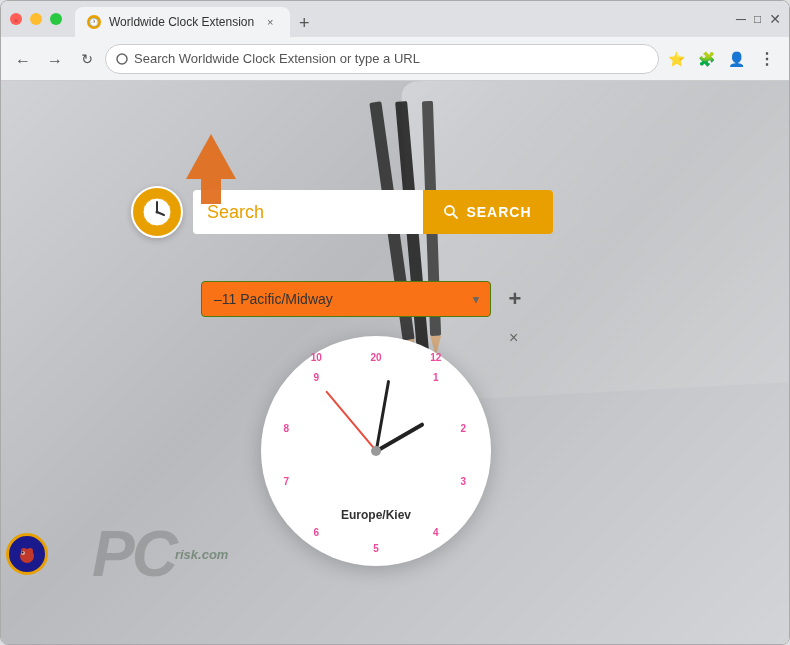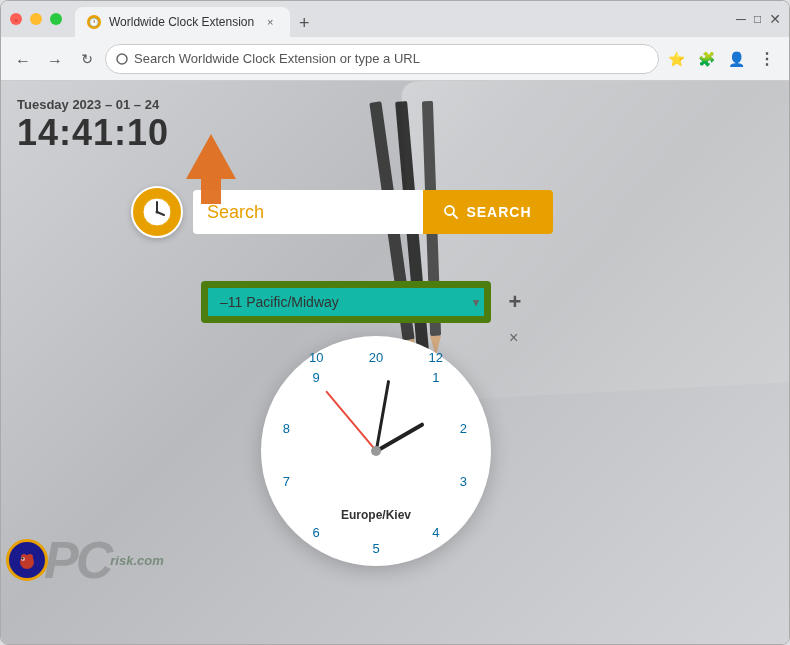--- a/index.html
+++ b/index.html
@@ -45,21 +45,21 @@
 
     
     .timezone-area { position: absolute; top: 200px; left: 200px; display: flex; align-items: center; gap: 10px; }
     .timezone-select-wrapper { position: relative; width: 290px; }
     .timezone-select-wrapper::after { content: '▼'; position: absolute; right: 10px; top: 50%; transform: translateY(-50%); font-size: 10px; color: #666; pointer-events: none; }
     .add-btn { width: 28px; height: 28px; background: transparent; border: none; font-size: 22px; color: #555; cursor: pointer; font-weight: bold; }
 
     
     .clock-container { position: absolute; top: 255px; left: 260px; width: 230px; height: 230px; }
     .analog-clock { width: 230px; height: 230px; background: white; border-radius: 50%; box-shadow: 0 4px 20px rgba(0,0,0,0.2); position: relative; }
-    .clock-number { position: absolute; font-size: 13px; font-weight: 400; color: #0369a1; transform: translate(-50%, -50%); }
+    .clock-number { position: absolute; font-size: 10px; font-weight: 700; color: #ec4899; transform: translate(-50%, -50%); }
     .clock-label { position: absolute; bottom: 44px; left: 50%; transform: translateX(-50%); font-size: 12px; font-weight: bold; color: #333; white-space: nowrap; }
     .clock-center { position: absolute; width: 10px; height: 10px; background: #999; border-radius: 50%; top: 50%; left: 50%; transform: translate(-50%, -50%); z-index: 10; }
     .hand { position: absolute; bottom: 50%; left: 50%; transform-origin: bottom center; border-radius: 3px; }
     .hour-hand { width: 3px; height: 55px; background: #333; transform: translateX(-50%) rotate(60deg); }
     .minute-hand { width: 2px; height: 75px; background: #333; transform: translateX(-50%) rotate(20deg); }
     .second-hand { width: 1.5px; height: 80px; background: #e74c3c; transform: translateX(-50%) rotate(330deg); }
 
     
     .close-x { position: absolute; top: 248px; left: 508px; font-size: 16px; color: #666; cursor: pointer; font-weight: normal; }
 
@@ -147,24 +147,20 @@
         <polygon points="60,235 71,235 65,255" fill="#d4a574" transform="rotate(-2,65,117)"></polygon>
       </svg>
     </div>
 
     <div class="orange-arrow">
       <svg width="80" height="80" viewBox="0 0 80 80">
         <polygon points="40,5 65,50 50,50 50,75 30,75 30,50 15,50" fill="#e07020" opacity="0.95"></polygon>
       </svg>
     </div>
 
-    <div class="datetime-area">
-      <div class="date-text">Tuesday 2023 – 01 – 24</div>
-      <div class="time-text">14:41:10</div>
-    </div>
 
     <div class="search-area">
       <div class="clock-icon-circle">
         <svg width="32" height="32" viewBox="0 0 32 32">
           <circle cx="16" cy="16" r="14" fill="white" stroke="#e8a000" stroke-width="1"></circle>
           <line x1="16" y1="16" x2="16" y2="6" stroke="#333" stroke-width="2" stroke-linecap="round"></line>
           <line x1="16" y1="16" x2="23" y2="19" stroke="#333" stroke-width="2" stroke-linecap="round"></line>
           <circle cx="16" cy="16" r="1.5" fill="#333"></circle>
         </svg>
       </div>
@@ -177,21 +173,21 @@
             <circle cx="5.5" cy="5.5" r="4.5" fill="none" stroke="white" stroke-width="1.8"></circle>
             <line x1="9" y1="9" x2="13" y2="13" stroke="white" stroke-width="1.8" stroke-linecap="round"></line>
           </svg>
           <span>SEARCH</span>
         </button>
       </div>
     </div>
 
     <div class="timezone-area">
       <div class="timezone-select-wrapper">
-        <select style="width:290px; height:42px; background:#14b8a6; border:7px solid #4d7c0f; border-radius:4px; padding:0 12px; font-size:14px; color:#333; appearance:none; cursor:pointer;">
+        <select style="width:290px; height:36px; background:#f97316; border:1px solid #4d7c0f; border-radius:4px; padding:0 12px; font-size:14px; color:#333; appearance:none; cursor:pointer;">
           <option>–11 Pacific/Midway</option>
         </select>
         <span style="position:absolute; right:10px; top:50%; transform:translateY(-50%); font-size:10px; color:#666; pointer-events:none;">▼</span>
       </div>
       <button class="add-btn" style="font-size:22px; color:#555; background:transparent; border:none; cursor:pointer; font-weight:bold;">+</button>
     </div>
 
     <div class="close-x">×</div>
 
     <div class="clock-container">
@@ -223,21 +219,21 @@
     <div style="position:absolute; bottom:58px; left:5px; display:flex; align-items:center;">
       <div style="width:42px; height:42px; background:#1a1a8c; border-radius:50%; display:flex; align-items:center; justify-content:center; border:3px solid #e8a000; z-index:5;">
         <svg width="22" height="22" viewBox="0 0 22 22">
           <circle cx="11" cy="13" r="7" fill="#c0392b"></circle>
           <circle cx="8" cy="8" r="3" fill="#c0392b"></circle>
           <circle cx="14" cy="8" r="3" fill="#c0392b"></circle>
           <circle cx="7" cy="10" r="2" fill="white" opacity="0.6"></circle>
           <circle cx="6.5" cy="9.5" r="1" fill="#1a1a1a"></circle>
         </svg>
       </div>
-      <div style="font-size:52px; font-weight:900; color:rgba(120,120,120,0.45); font-style:italic; letter-spacing:-3px; line-height:1; margin-left:-4px;">PC</div>
+      <div style="font-size:64px; font-weight:900; color:rgba(120,120,120,0.45); font-style:italic; letter-spacing:-3px; line-height:1; margin-left:-4px;padding-left:48px;">PC</div>
       <div style="display:flex; flex-direction:column; margin-left:0;">
         <span style="font-size:13px; color:rgba(70,100,70,0.55); font-style:italic; font-weight:bold;">risk.com</span>
       </div>
     </div>
 
     <div class="footer">
       <span class="footer-item">MAIN</span>
       <span class="footer-item">TERMS<br>OF USE</span>
       <span class="footer-item">ABOUT<br>US</span>
       <span class="footer-item">PRIVACY<br>POLICY</span>

